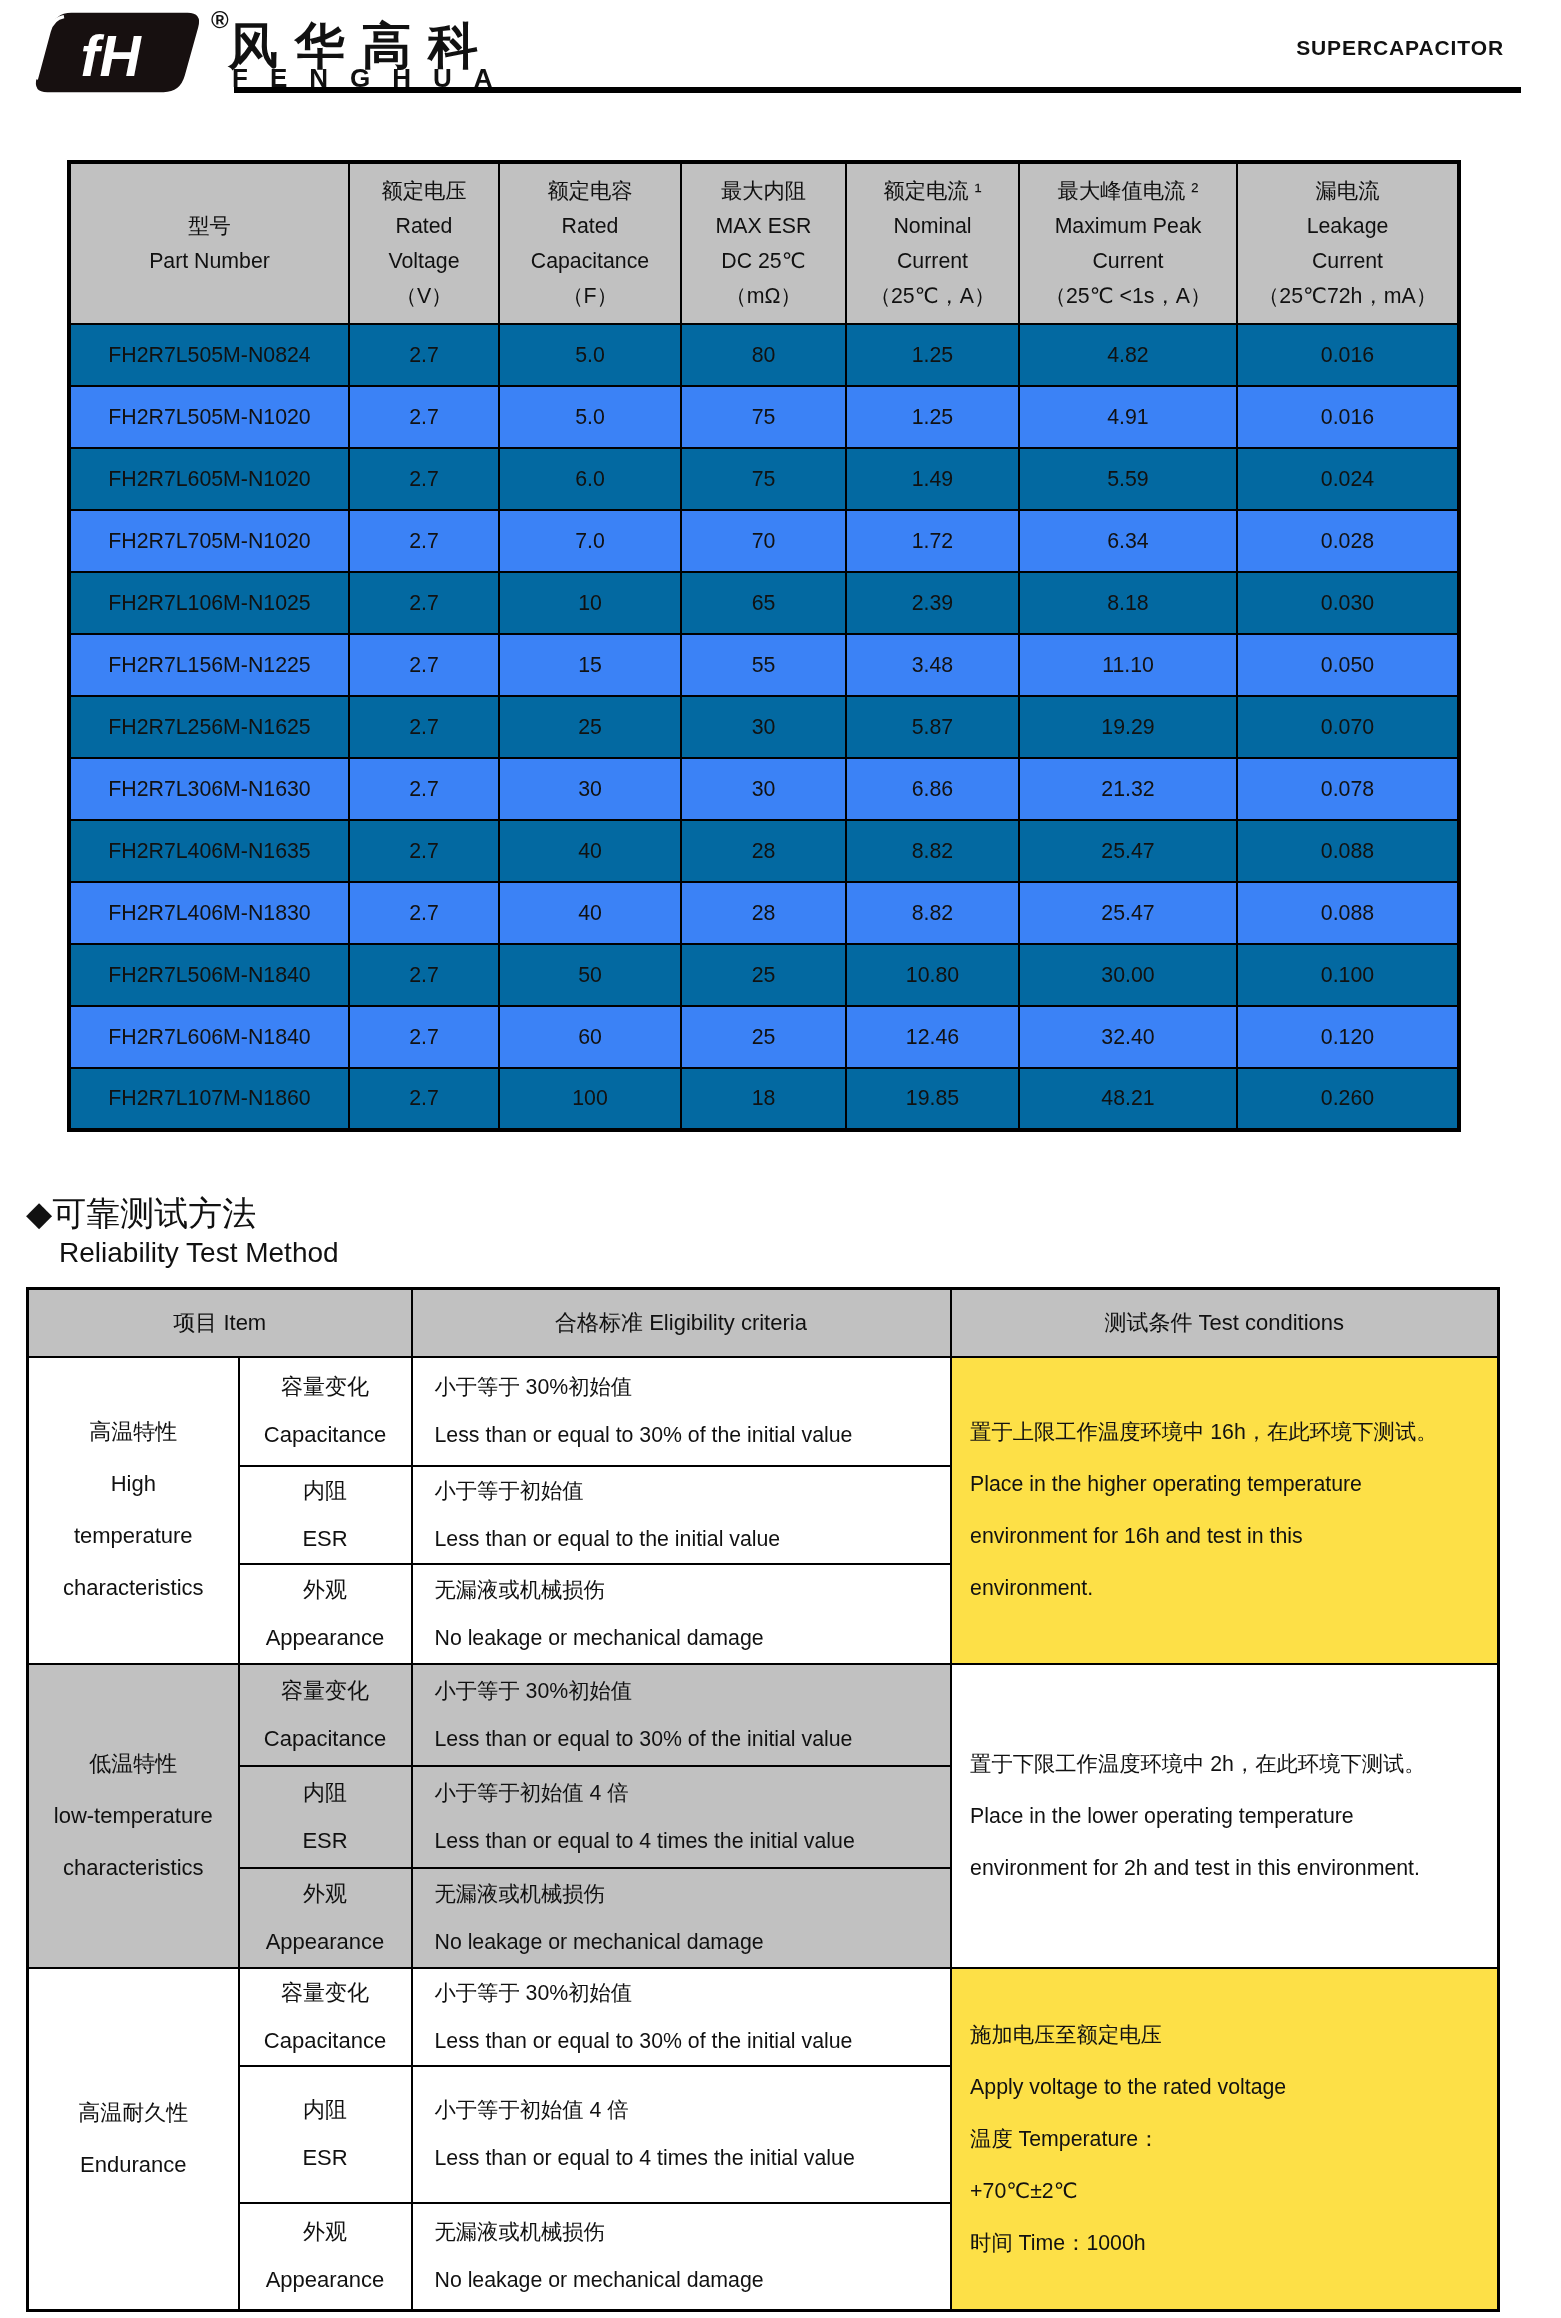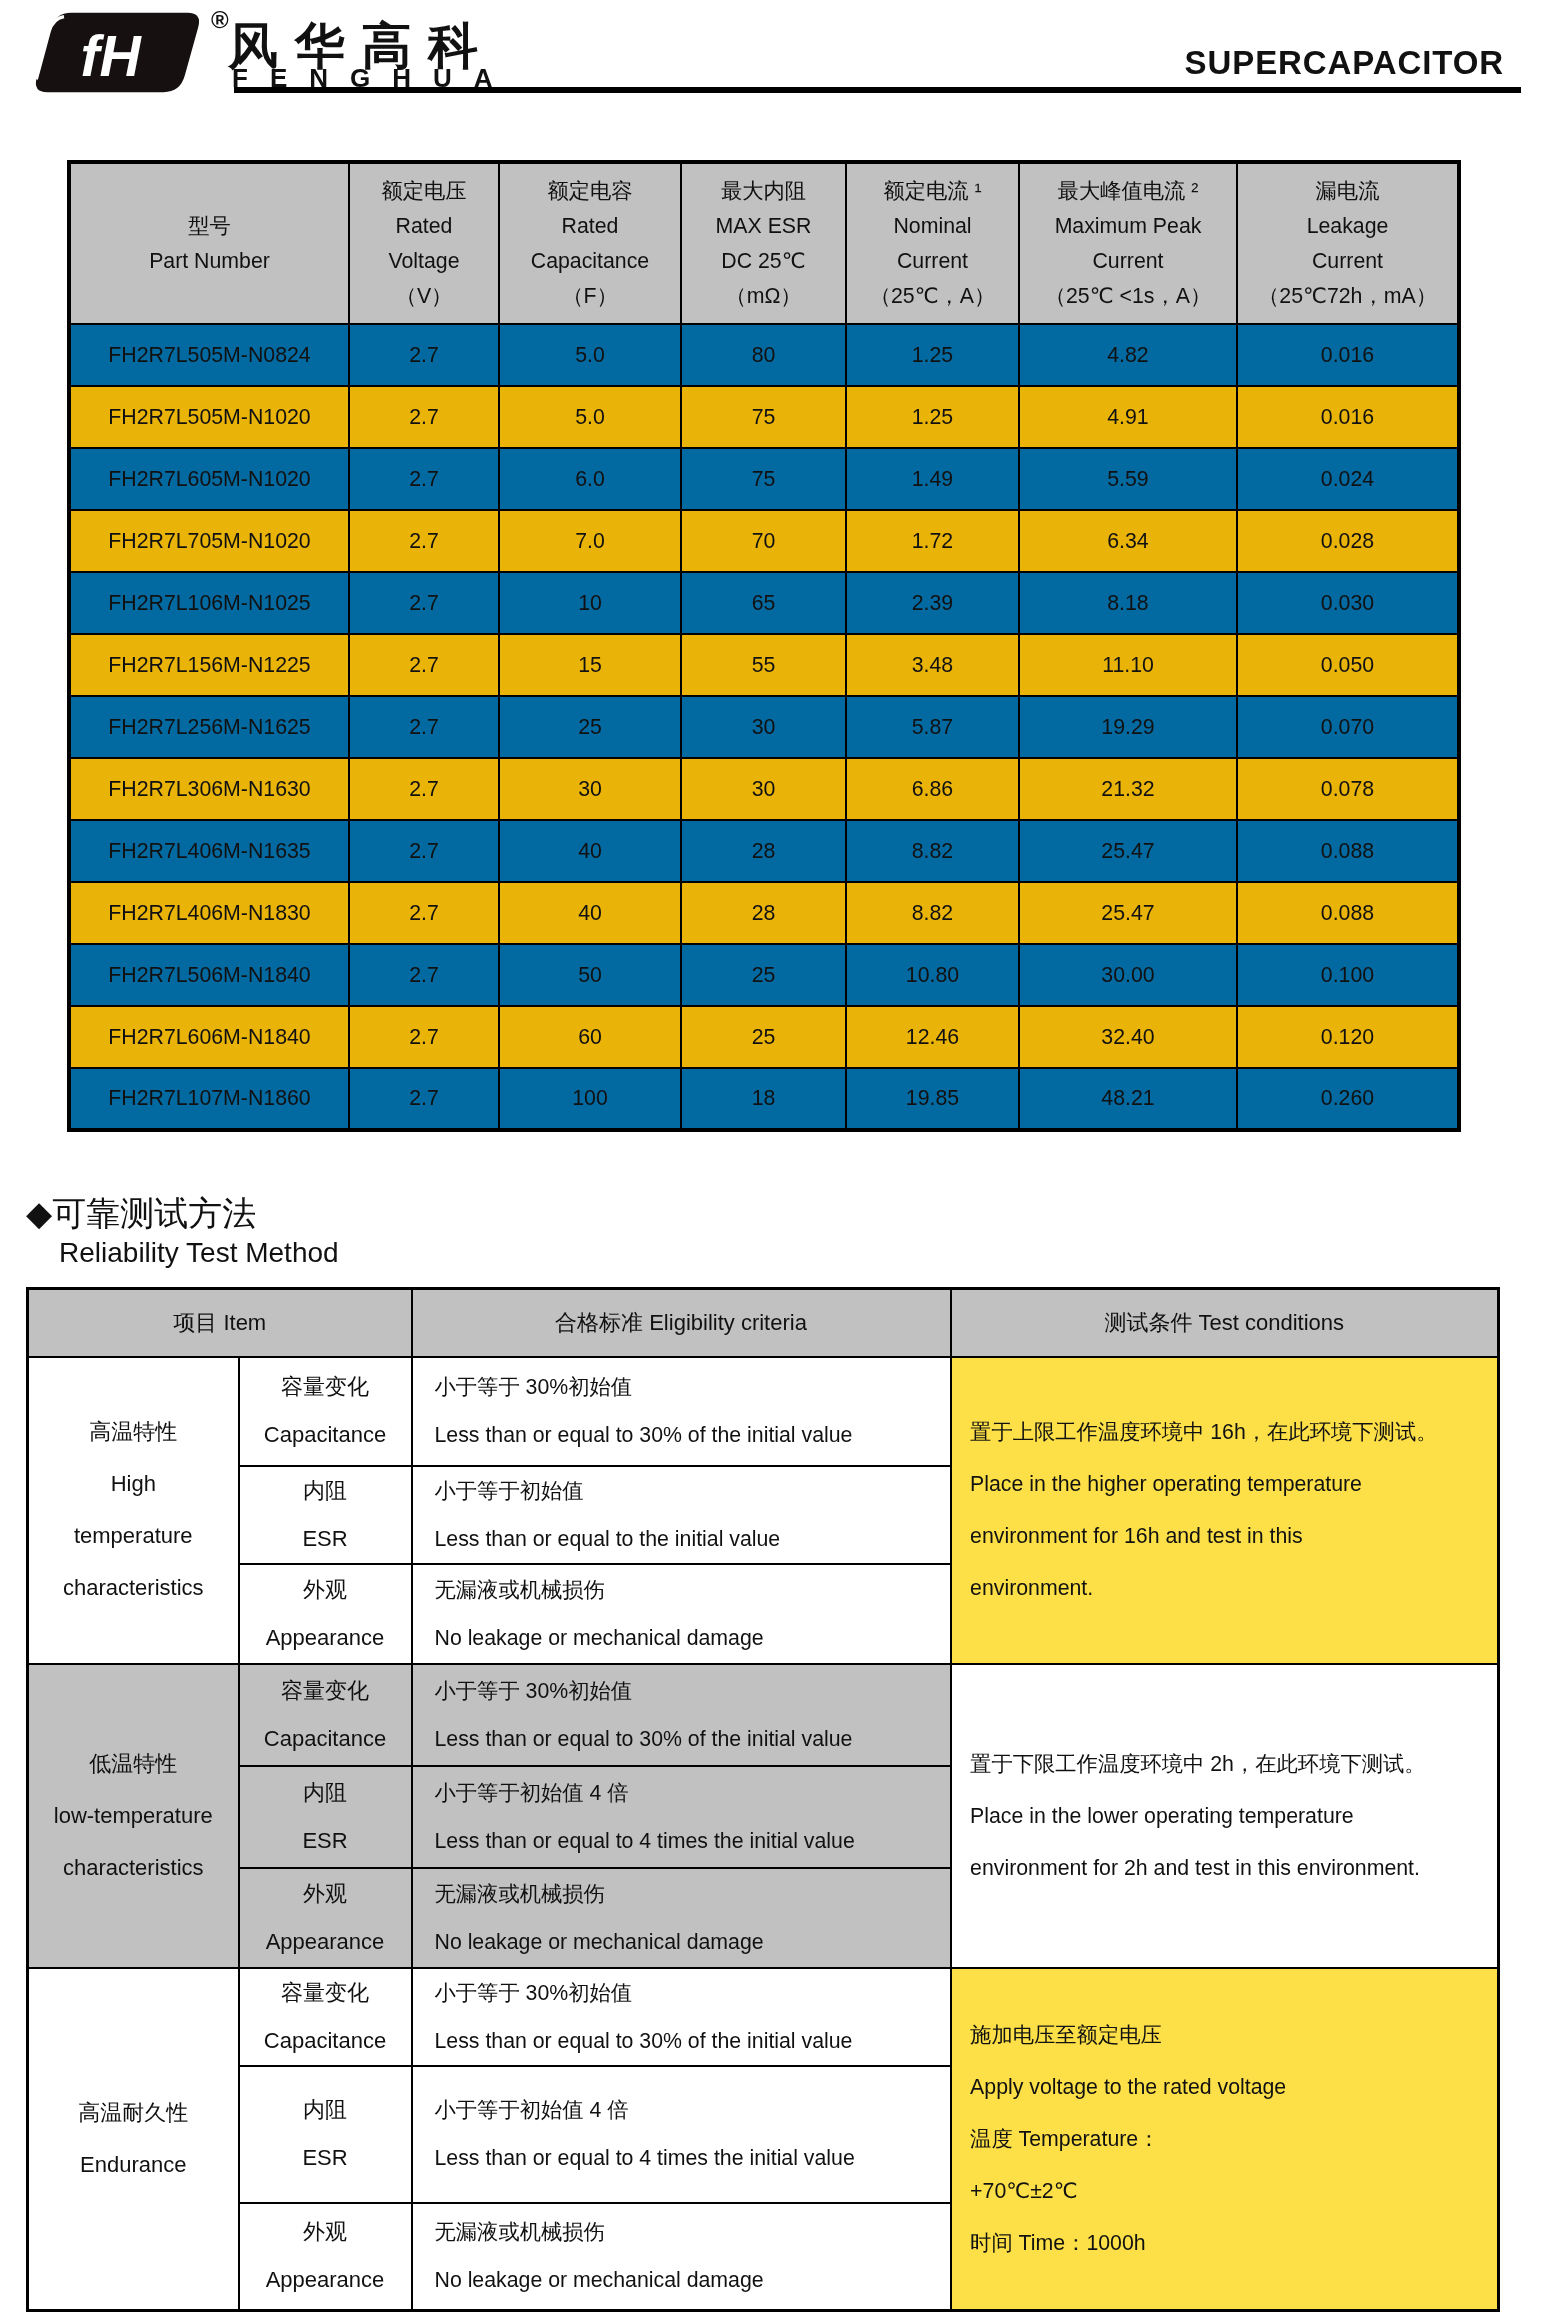--- a/index.html
+++ b/index.html
@@ -10,31 +10,31 @@
     color:#111;
   }
   .page { position:relative; width:1561px; height:2319px; background:#fff; overflow:hidden; }
 
   
   .logo-mark { position:absolute; left:32px; top:11px; }
   .reg-mark { position:absolute; left:211px; top:5.6px; font-size:24px; font-weight:bold; }
   .brand-cn { position:absolute; left:228px; top:13px; font-size:50px; font-weight:bold; letter-spacing:16.7px; white-space:nowrap; }
   .brand-en { position:absolute; left:232px; top:63px; font-size:26px; font-weight:bold; letter-spacing:22px; white-space:nowrap; }
   .header-rule { position:absolute; left:234px; top:87px; width:1287px; height:5.6px; background:#000; }
-  .doc-title { position:absolute; right:57px; top:44px; font-size:33px; font-weight:bold; letter-spacing:0.9px; white-space:nowrap; }
+  .doc-title { position:absolute; right:57px; top:36px; font-size:21px; font-weight:bold; letter-spacing:0.9px; white-space:nowrap; }
 
   
   .spec-wrap { position:absolute; left:67px; top:160px; }
   table.spec { border-collapse:collapse; table-layout:fixed; width:1391px; border:4.6px solid #000; }
   table.spec th, table.spec td { border:2.8px solid #000; text-align:center; vertical-align:middle; }
   table.spec thead tr { height:162px; background:#c1c1c1; }
   .spec-th { display:flex; flex-direction:column; justify-content:center; align-items:center; }
   .spec-th .ln { line-height:35px; font-size:21.3px; font-weight:normal; white-space:nowrap; }
   table.spec tbody tr { height:62px; background:#0369a1; }
-  table.spec tbody tr.alt { background:#eab308; }
+  table.spec tbody tr.alt { background:#3b82f6; }
   table.spec tbody td { font-size:21.3px; }
 
   
   .sec-title-cn { position:absolute; left:26px; top:1191px; font-size:34px; white-space:nowrap; }
   .sec-title-en { position:absolute; left:59px; top:1237px; font-size:28px; white-space:nowrap; }
 
   
   .rel-wrap { position:absolute; left:26px; top:1287px; }
   table.rel { border-collapse:collapse; table-layout:fixed; width:1471px; border:3.7px solid #000; }
   table.rel th, table.rel td { border:2.8px solid #000; vertical-align:middle; }

